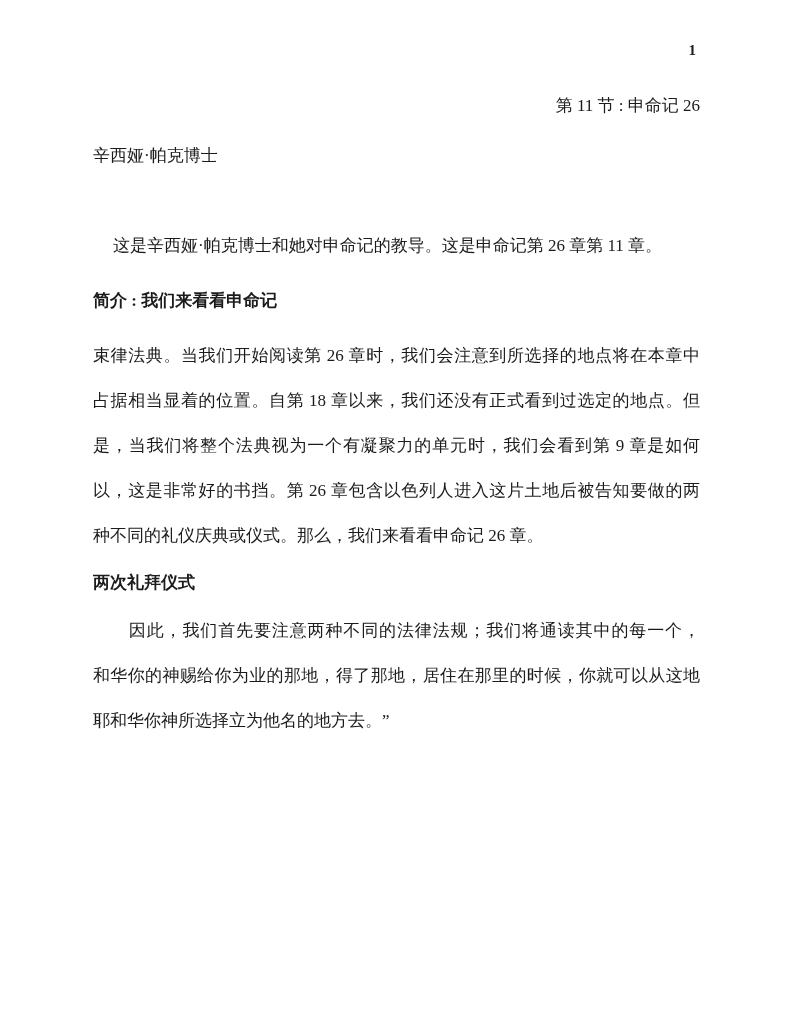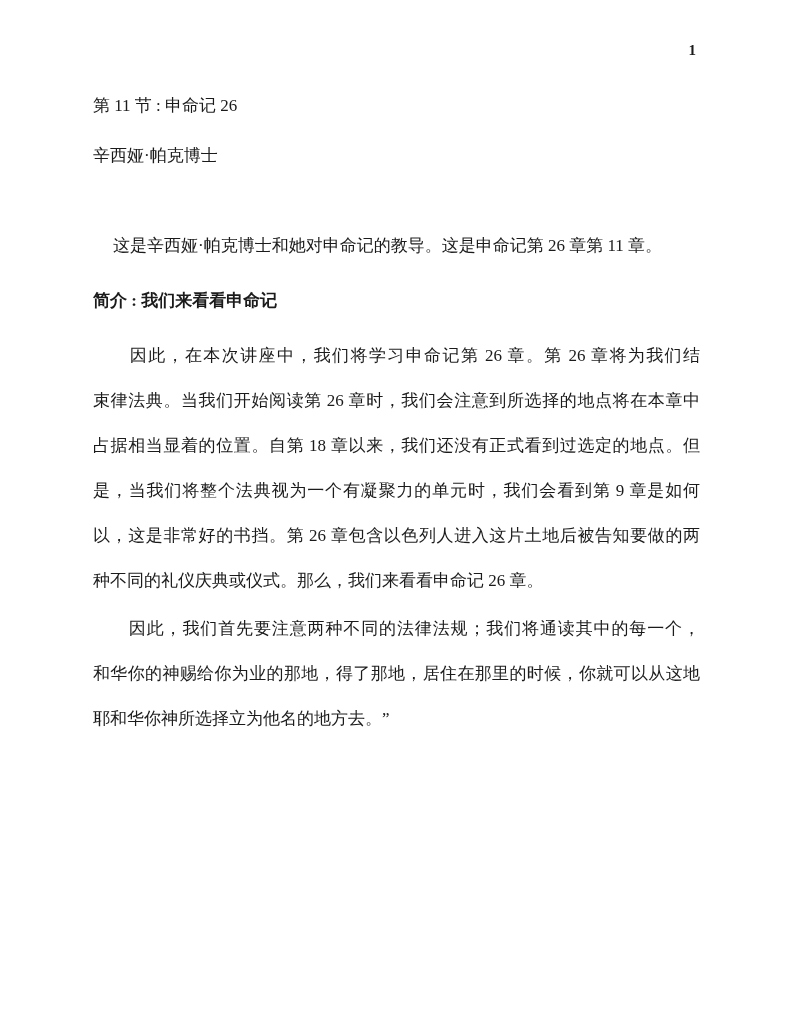--- a/index.html
+++ b/index.html
@@ -29,21 +29,21 @@
     font-size: 15px;
     font-weight: bold;
     line-height: 18px;
   }
   .title, .subtitle, .para, .heading {
     font-size: 17px;
     line-height: 45px;
   }
   .title {
     margin-top: 83px;
-    text-align: left;
+    text-align: right;
   }
   .subtitle {
     margin-top: 5px;
     text-align: left;
   }
   .para.intro { margin-top: 45px; margin-left: 20px; }
   .heading {
     font-weight: bold;
     margin: 0;
   }
@@ -70,28 +70,28 @@
 
   <div class="subtitle">辛西娅·帕克博士</div>
 
   <div class="para intro">
       <div class="line last">这是辛西娅·帕克博士和她对申命记的教导。这是申命记第 26 章第 11 章。</div>
     </div>
 
   <div class="heading h1">简介 : 我们来看看申命记</div>
 
   <div class="para body1">
-      <div class="line">　　因此，在本次讲座中，我们将学习申命记第 26 章。第 26 章将为我们结</div>
       <div class="line">束律法典。当我们开始阅读第 26 章时，我们会注意到所选择的地点将在本章中</div>
       <div class="line">占据相当显着的位置。自第 18 章以来，我们还没有正式看到过选定的地点。但</div>
       <div class="line">是，当我们将整个法典视为一个有凝聚力的单元时，我们会看到第 9 章是如何</div>
       <div class="line">以，这是非常好的书挡。第 26 章包含以色列人进入这片土地后被告知要做的两</div>
       <div class="line last">种不同的礼仪庆典或仪式。那么，我们来看看申命记 26 章。</div>
     </div>
 
+  <div class="heading h2">两次礼拜仪式</div>
 
   <div class="para body2">
       <div class="line">　　因此，我们首先要注意两种不同的法律法规；我们将通读其中的每一个，</div>
       <div class="line">和华你的神赐给你为业的那地，得了那地，居住在那里的时候，你就可以从这地</div>
       <div class="line last">耶和华你神所选择立为他名的地方去。”</div>
     </div>
 
 </div>
 
 </body></html>

